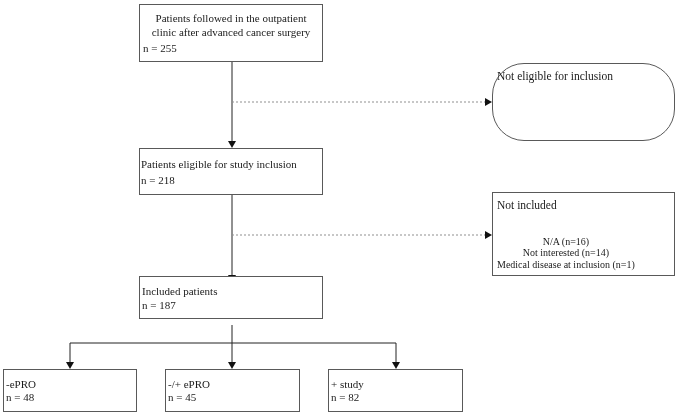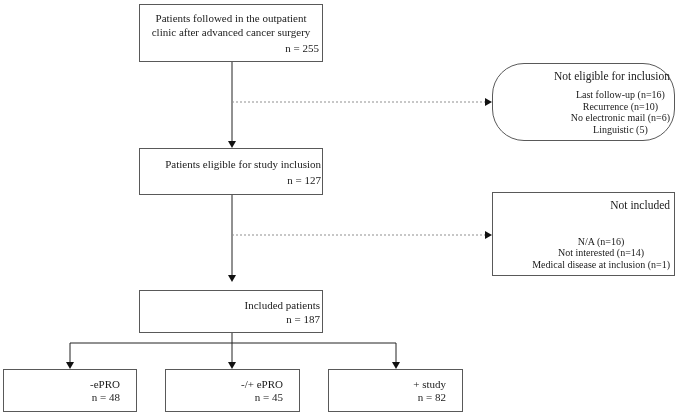--- a/index.html
+++ b/index.html
@@ -23,35 +23,35 @@
     width: 685px;
     height: 418px;
   }
   .box {
     position: absolute;
     background: #ffffff;
     border: 1.5px solid #595959;
     box-sizing: border-box;
     display: flex;
     flex-direction: column;
-    align-items: flex-end;
+    align-items: flex-start;
     text-align: center;
   }
   .box .label {
     font-size: 11px;
     line-height: 14px;
   }
   .box .count {
     font-size: 11px;
     line-height: 13px;
   }
   
   .box-followed { left: 139px; top: 4px;   width: 184px; height: 58px; padding: 6px 3px 6px 3px; justify-content: space-between; }
   .box-eligible { left: 139px; top: 148px; width: 184px; height: 47px; padding: 8px 1px 7px 1px; justify-content: space-between; }
-  .box-included { left: 139px; top: 290px; width: 184px; height: 43px; padding: 7px 2px 6px 2px; justify-content: space-between; }
+  .box-included { left: 139px; top: 276px; width: 184px; height: 43px; padding: 7px 2px 6px 2px; justify-content: space-between; }
   
   .side-box { left: 492px; width: 183px; padding: 5px 4px 5px 4px; }
   .box-not-eligible { top: 63px;  height: 78px; border-radius: 32px; }
   .box-not-included { top: 192px; height: 84px; }
   .side-box .title {
     font-size: 11.5px;
     line-height: 15px;
   }
   .side-box .items {
     margin-top: auto;
@@ -93,36 +93,30 @@
     <polygon points="392,362 400,362 396,369" fill="#111111"></polygon>
   </svg>
 
   <div class="box box-followed">
     <div class="label">Patients followed in the outpatient clinic after advanced cancer surgery</div>
     <div class="count">n = 255</div>
   </div>
 
   <div class="box box-eligible">
     <div class="label">Patients eligible for study inclusion</div>
-    <div class="count">n = 127</div>
+    <div class="count">n = 218</div>
   </div>
 
   <div class="box box-included">
     <div class="label">Included patients</div>
     <div class="count">n = 187</div>
   </div>
 
   <div class="box side-box box-not-eligible">
     <div class="title">Not eligible for inclusion</div>
-    <div class="items">
-      <div>Last follow-up (n=16)</div>
-      <div>Recurrence (n=10)</div>
-      <div>No electronic mail (n=6)</div>
-      <div>Linguistic (5)</div>
-    </div>
   </div>
 
   <div class="box side-box box-not-included">
     <div class="title">Not included</div>
     <div class="items">
       <div>N/A (n=16)</div>
       <div>Not interested (n=14)</div>
       <div>Medical disease at inclusion (n=1)</div>
     </div>
   </div>

